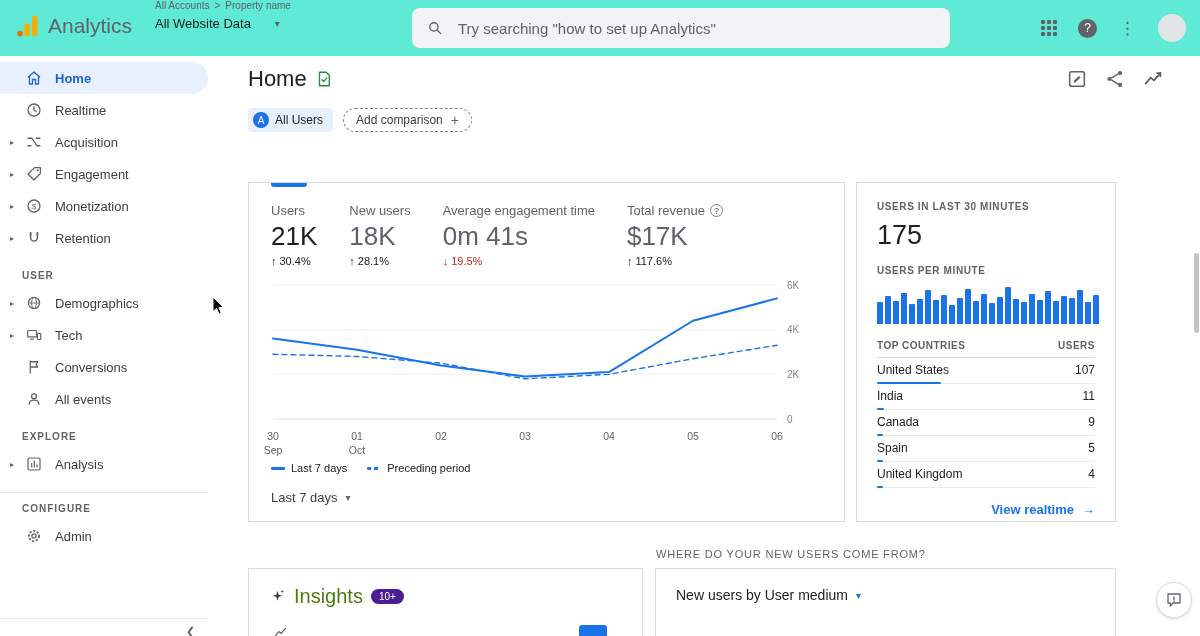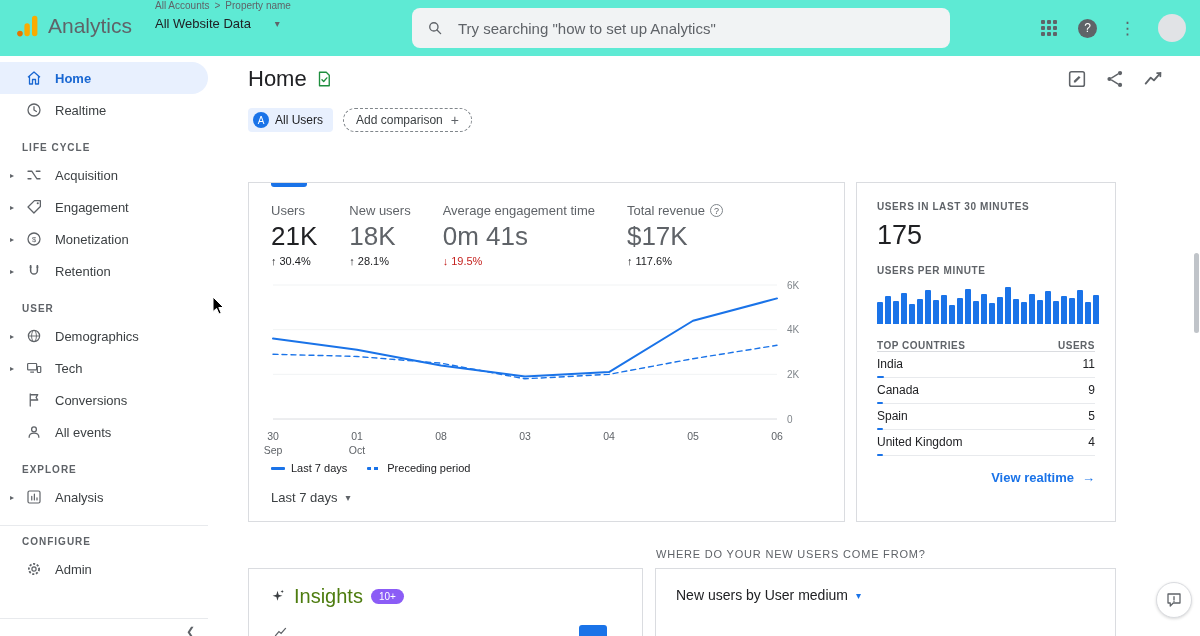--- a/index.html
+++ b/index.html
@@ -81,34 +81,34 @@
              cursor:pointer;width:max-content;}
 
   
   .card-rt{left:856px;top:182px;width:260px;height:340px;padding:18px 20px;}
   .rt-title{font-size:10px;font-weight:bold;color:#5f6368;letter-spacing:.6px;}
   .rt-value{font-size:27px;color:#202124;margin-top:8px;}
   .rt-sub{font-size:10px;font-weight:bold;color:#5f6368;letter-spacing:.6px;margin-top:14px;}
   .rt-bars{display:flex;align-items:flex-end;gap:2px;height:40px;width:224px;margin-top:8px;}
   .rtbar{width:6px;background:#1a73e8;border-radius:1px 1px 0 0;}
   .rt-head{display:flex;justify-content:space-between;font-size:10px;font-weight:bold;color:#5f6368;
-           letter-spacing:.5px;margin-top:16px;border-bottom:1px solid #dadce0;}
+           letter-spacing:.5px;margin-top:16px;padding-bottom:6px;border-bottom:1px solid #dadce0;}
   .country-row{position:relative;display:flex;justify-content:space-between;align-items:center;
                padding:5px 0 6px;border-bottom:1px solid #e8eaed;font-size:12px;color:#202124;}
   .country-bar{position:absolute;left:0;bottom:-1px;height:2px;background:#1a73e8;border-radius:1px;}
   .rt-link{margin-top:14px;text-align:right;font-size:13px;font-weight:bold;color:#1a73e8;
            cursor:pointer;display:flex;justify-content:flex-end;gap:8px;align-items:center;}
 
   
   .question{position:absolute;left:656px;top:548px;font-size:11px;font-weight:normal;color:#5f6368;
             letter-spacing:.8px;}
   .card-insights{left:248px;top:568px;width:395px;height:100px;padding:16px 20px;}
   .ins-head{display:flex;align-items:center;gap:8px;}
   .ins-title{font-size:20px;color:#4d7c0f;}
-  .ins-badge{background:#8b5cf6;color:#fff;font-size:10px;padding:2px 8px;border-radius:9px;}
+  .ins-badge{background:#4c1d95;color:#fff;font-size:10px;padding:2px 8px;border-radius:9px;}
   .ins-item-ic{position:absolute;left:24px;top:56px;}
   .ins-sliver{position:absolute;left:330px;top:56px;width:28px;height:16px;background:#1a73e8;
               border-radius:3px;}
   .card-newusers{left:655px;top:568px;width:461px;height:100px;padding:18px 20px;}
   .nu-head{display:flex;align-items:center;gap:8px;font-size:14px;color:#202124;cursor:pointer;
            width:max-content;}
   .nu-caret{font-size:10px;color:#1a73e8;}
 
   .feedback{position:absolute;left:1156px;top:582px;width:36px;height:36px;border-radius:50%;
             background:#fff;border:1px solid #dadce0;display:flex;align-items:center;
@@ -184,21 +184,20 @@
     </div>
     <div class="nav-item">
       <span class="chev"></span>
       <svg class="nav-ic" viewBox="0 0 24 24">
         <circle cx="12" cy="12" r="8" fill="none" stroke="#5f6368" stroke-width="1.7"></circle>
         <path d="M12 7.5 V12 L15.2 14" fill="none" stroke="#5f6368" stroke-width="1.7" stroke-linecap="round"></path>
       </svg>
       <span>Realtime</span>
     </div>
 
-    <div class="sec-title">LIFE CYCLE</div>
     <div class="nav-item">
       <span class="chev">▸</span>
       <svg class="nav-ic" viewBox="0 0 24 24">
         <path d="M4 7 H9 L16 17 H20 M15 7 H20 M4 17 H8" fill="none" stroke="#5f6368" stroke-width="1.7" stroke-linecap="round"></path>
       </svg>
       <span>Acquisition</span>
     </div>
     <div class="nav-item">
       <span class="chev">▸</span>
       <svg class="nav-ic" viewBox="0 0 24 24">
@@ -379,21 +378,21 @@
     <div class="xlabels">
         <div class="xlab" style="left: 2px;">
           <div>30</div>
           <div>Sep</div>
         </div>
         <div class="xlab" style="left: 86px;">
           <div>01</div>
           <div>Oct</div>
         </div>
         <div class="xlab" style="left: 170px;">
-          <div>08</div>
+          <div>02</div>
         </div>
         <div class="xlab" style="left: 254px;">
           <div>03</div>
         </div>
         <div class="xlab" style="left: 338px;">
           <div>04</div>
         </div>
         <div class="xlab" style="left: 422px;">
           <div>05</div>
         </div>
@@ -452,20 +451,25 @@
         <div class="rtbar" style="height: 86%;"></div>
         <div class="rtbar" style="height: 56%;"></div>
         <div class="rtbar" style="height: 72%;"></div>
       </div>
 
     <div class="rt-head">
       <span>TOP COUNTRIES</span>
       <span>USERS</span>
     </div>
     <div class="country-row">
+      <span>United States</span>
+      <span class="country-bar" style="width: 64px;"></span>
+      <span>107</span>
+    </div>
+    <div class="country-row">
       <span>India</span>
       <span class="country-bar" style="width: 7px;"></span>
       <span>11</span>
     </div>
     <div class="country-row">
       <span>Canada</span>
       <span class="country-bar" style="width: 6px;"></span>
       <span>9</span>
     </div>
     <div class="country-row">

